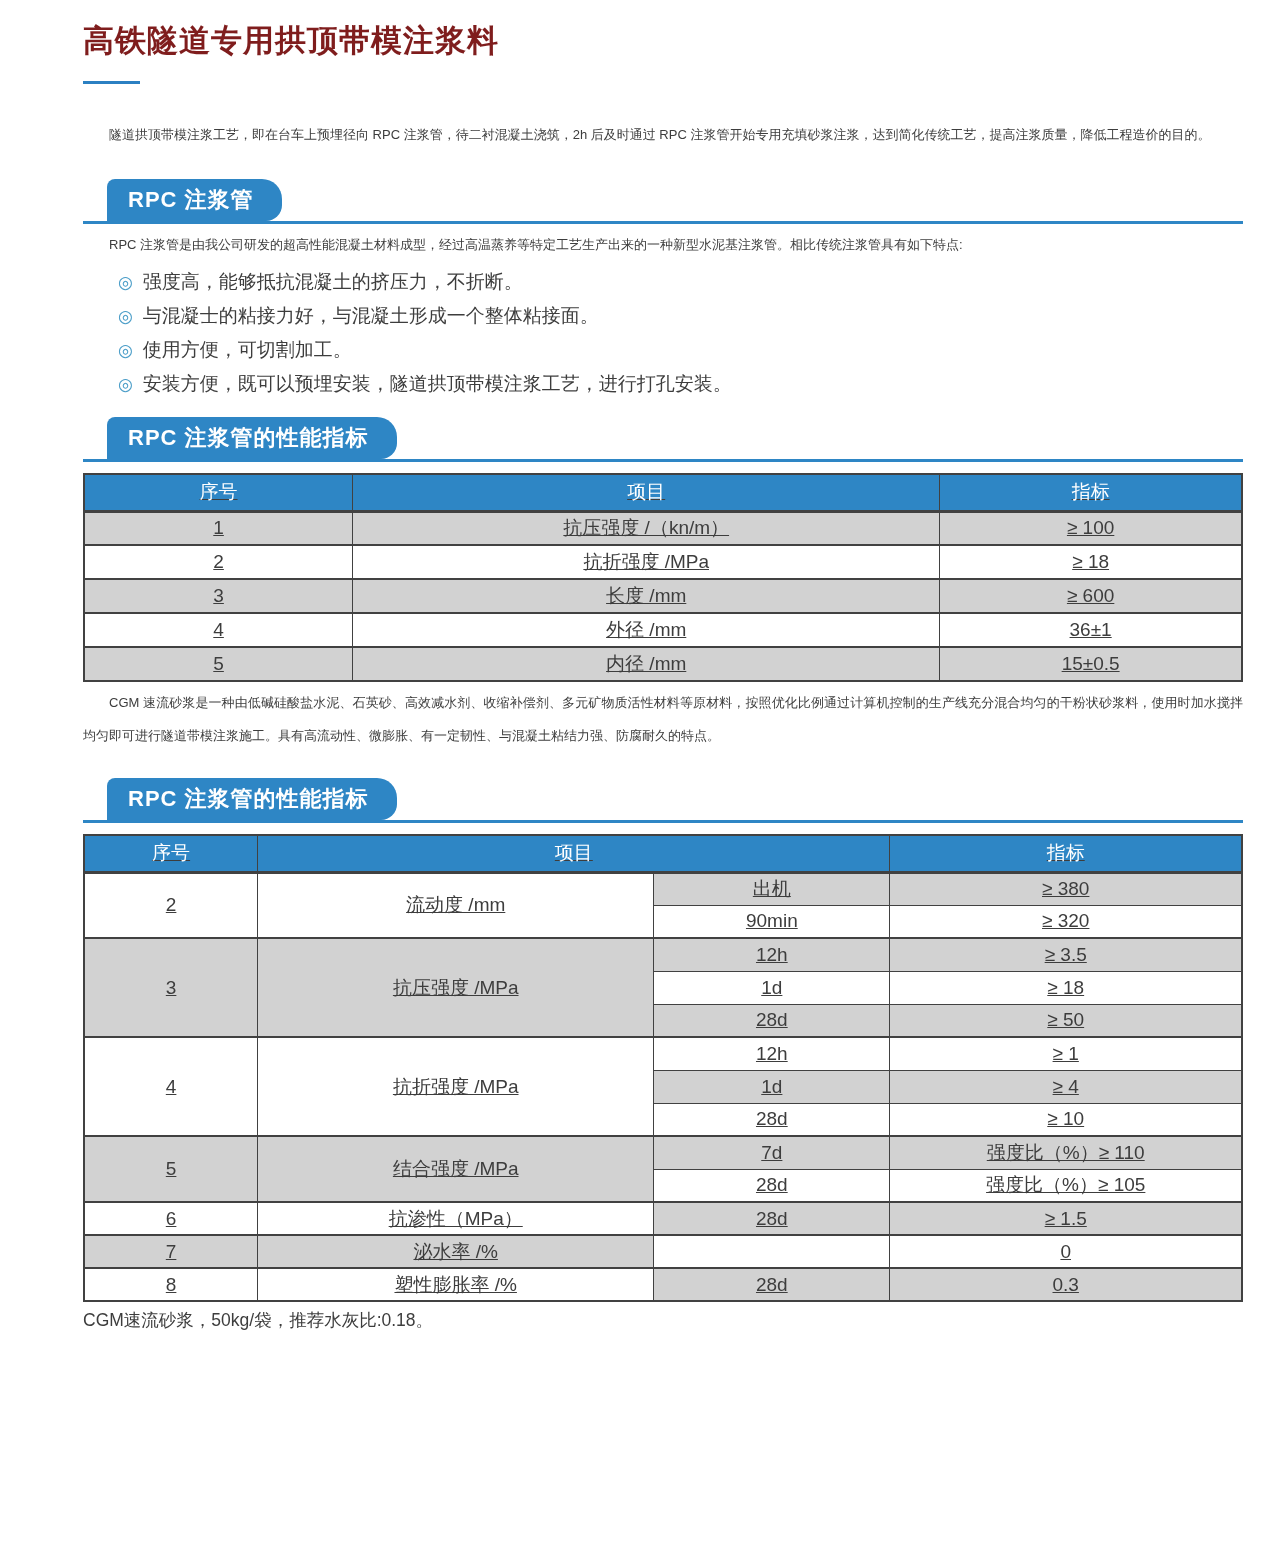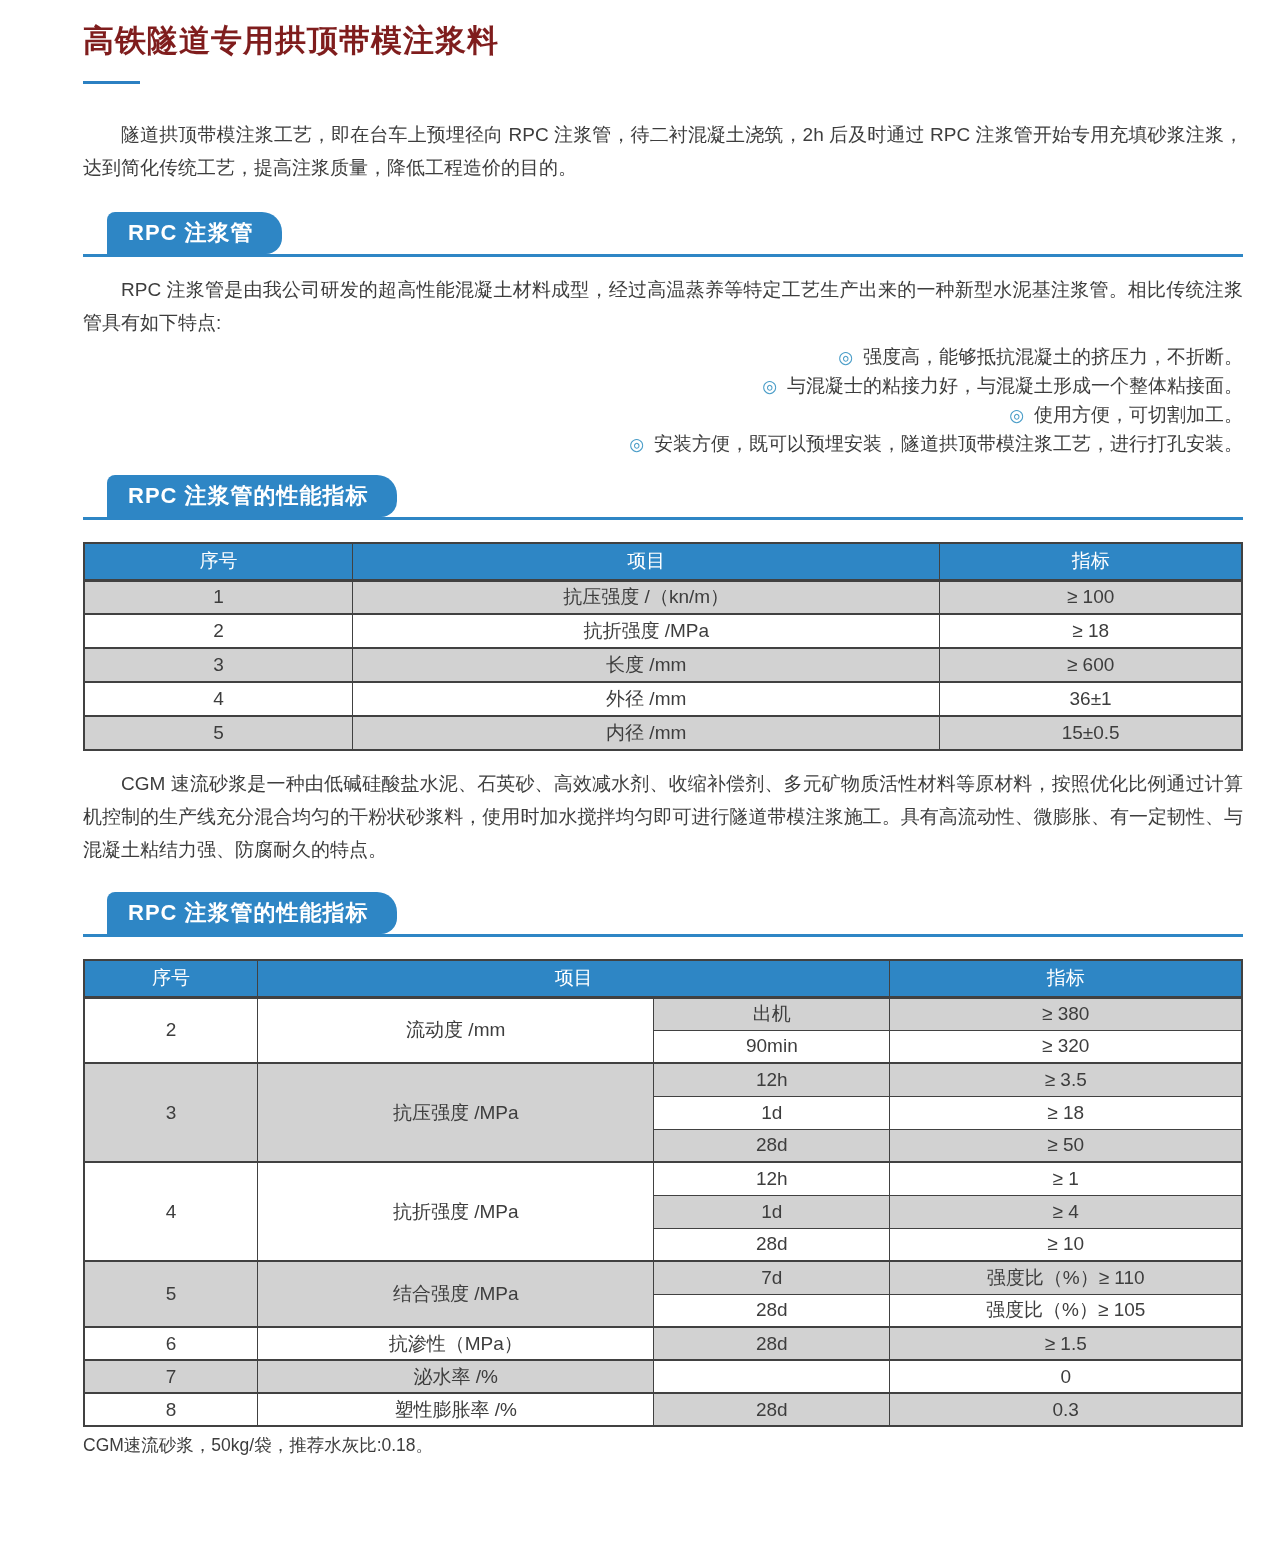--- a/index.html
+++ b/index.html
@@ -24,21 +24,21 @@
   }
   .title-underline {
     width: 57px;
     height: 3px;
     background: #2b80c2;
     margin-top: 21px;
   }
 
   .body-text {
     margin: 0;
-    font-size: 19px;
+    font-size: 13px;
     line-height: 33px;
     text-align: justify;
     text-indent: 2em;
     color: #3d3d3d;
   }
   .intro { margin-top: 34px; }
 
   .section-head {
     margin-top: 28px;
     border-bottom: 3px solid #2e86c5;
@@ -50,42 +50,42 @@
     color: #ffffff;
     font-size: 22px;
     font-weight: bold;
     line-height: 42px;
     padding: 0 28px 0 21px;
     border-radius: 8px 20px 16px 0;
     letter-spacing: 1px;
     vertical-align: bottom;
     margin-left: 24px;
   }
-  .section-desc { margin-top: 16px; }
+  .section-desc { margin-top: 4px; }
 
   .bullets {
     list-style: none;
     margin: 4px 0 0 0;
     padding: 0;
     font-size: 19px;
-    line-height: 28px;
-    text-align: right;
+    line-height: 33px;
   }
   .bullets .mark {
     color: #4a9dc8;
     font-size: 17px;
     margin: 0 10px 0 35px;
   }
 
   table {
     width: 100%;
     border-collapse: collapse;
     table-layout: fixed;
-    margin-top: 22px;
+    margin-top: 11px;
     border: 2px solid #414141;
+    text-decoration: underline;
   }
   th {
     background: #2e86c5;
     color: #ffffff;
     font-weight: normal;
     font-size: 19px;
     height: 37px;
     border: 1.5px solid #414141;
     border-bottom: 3px solid #414141;
   }

